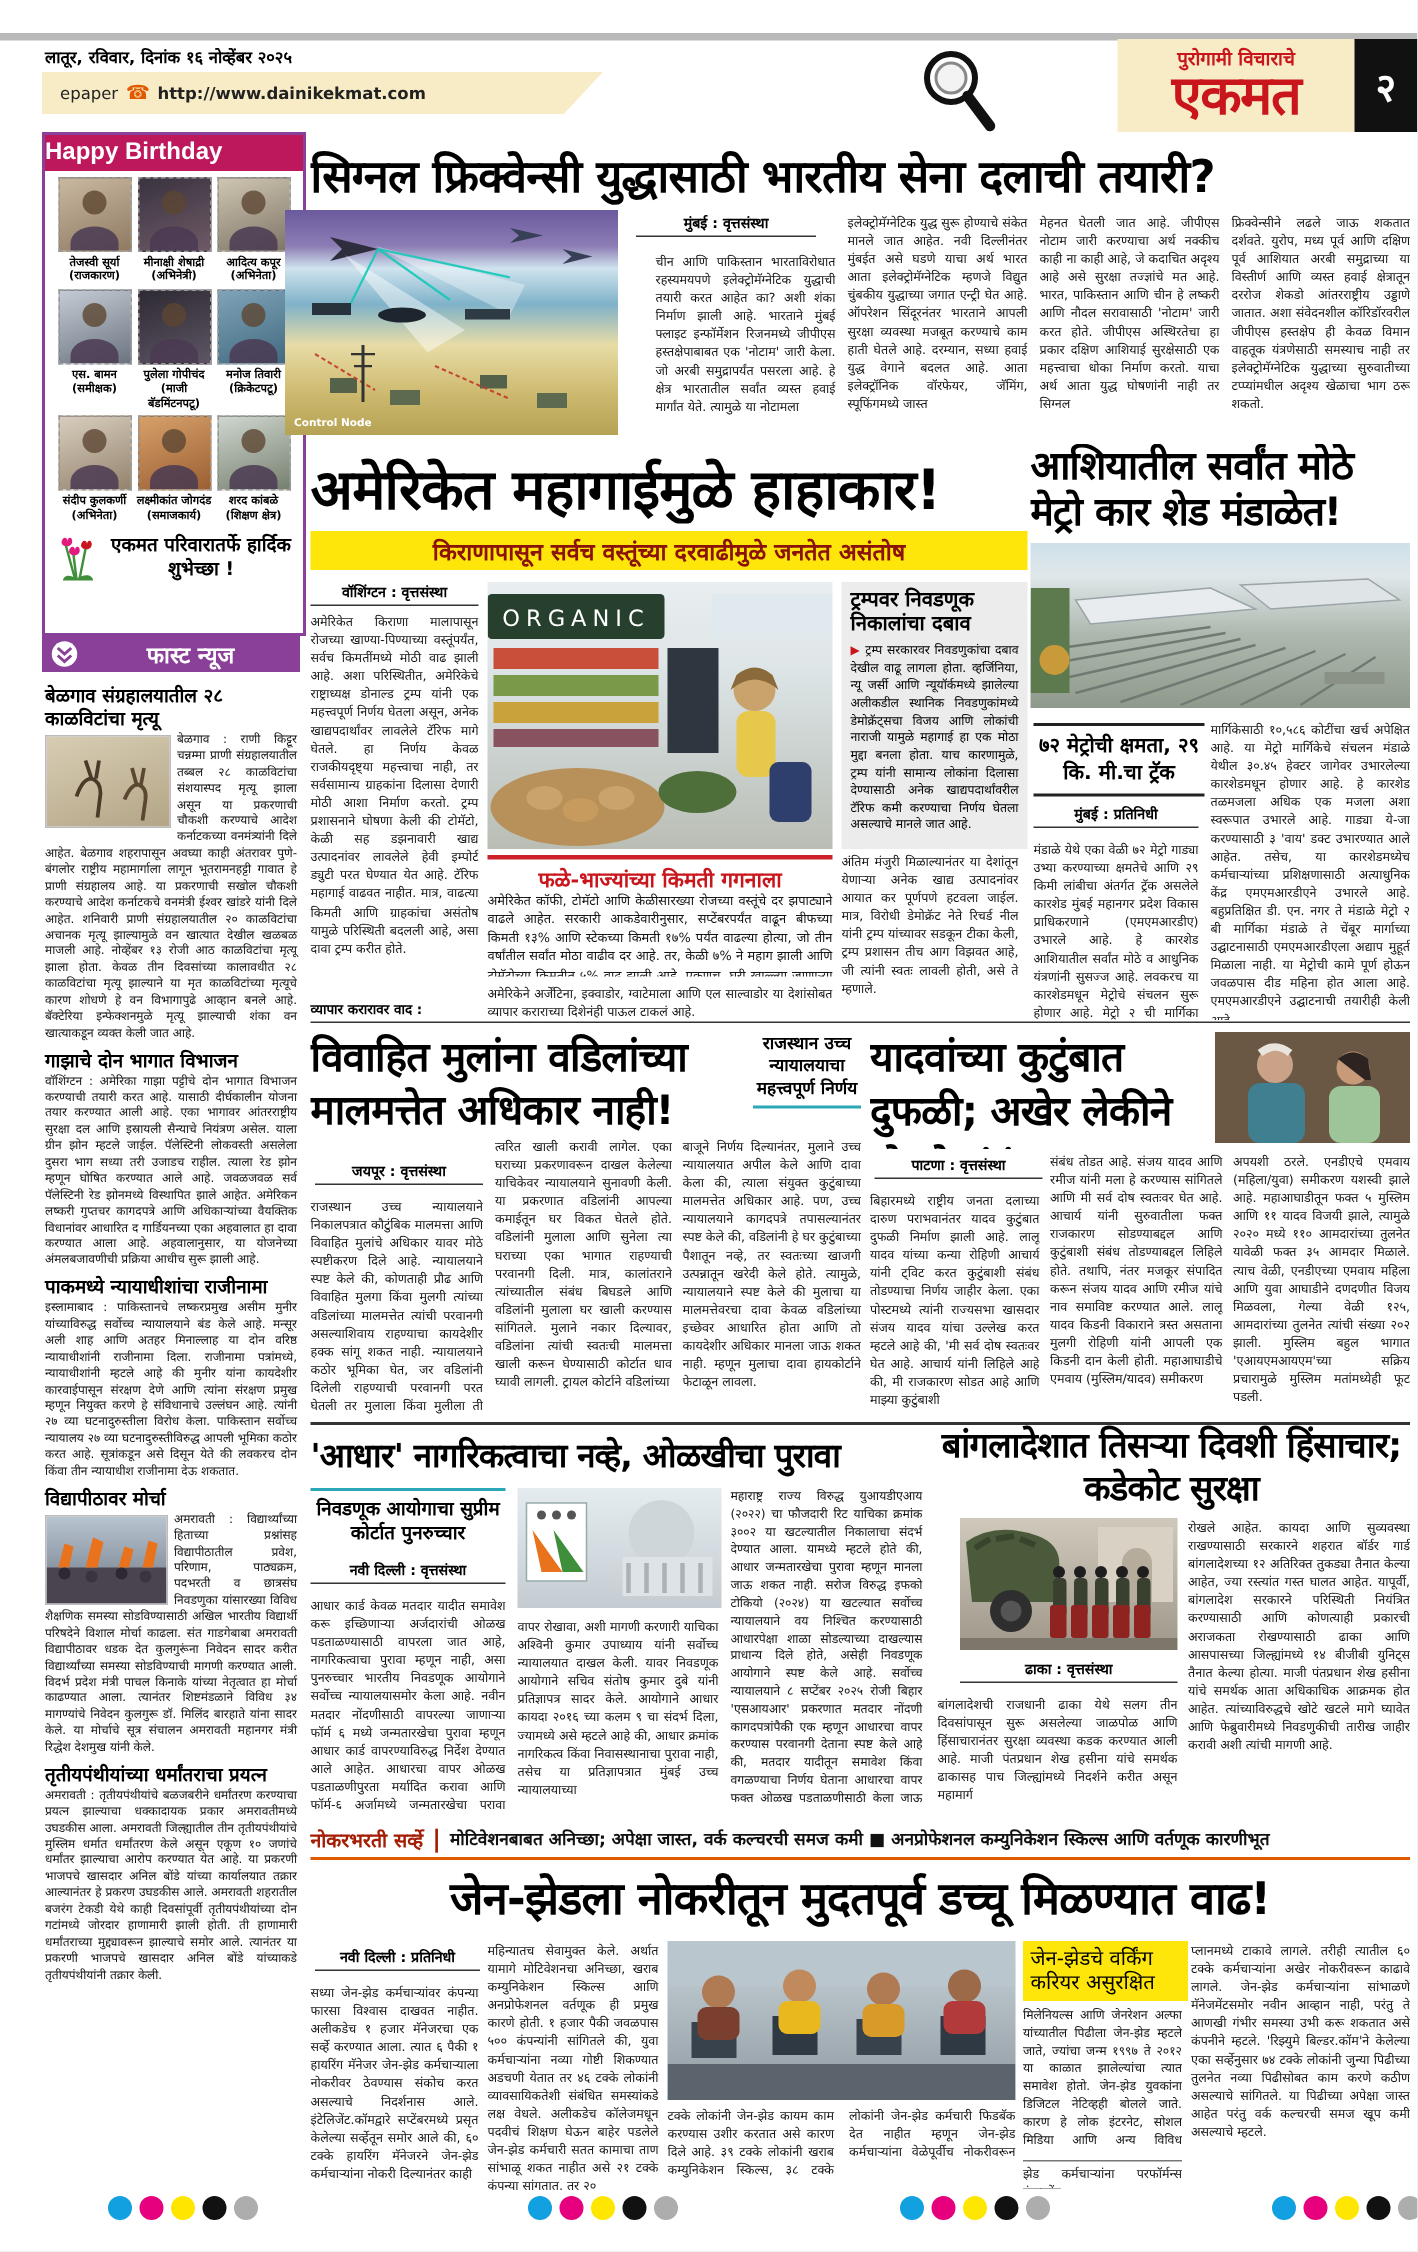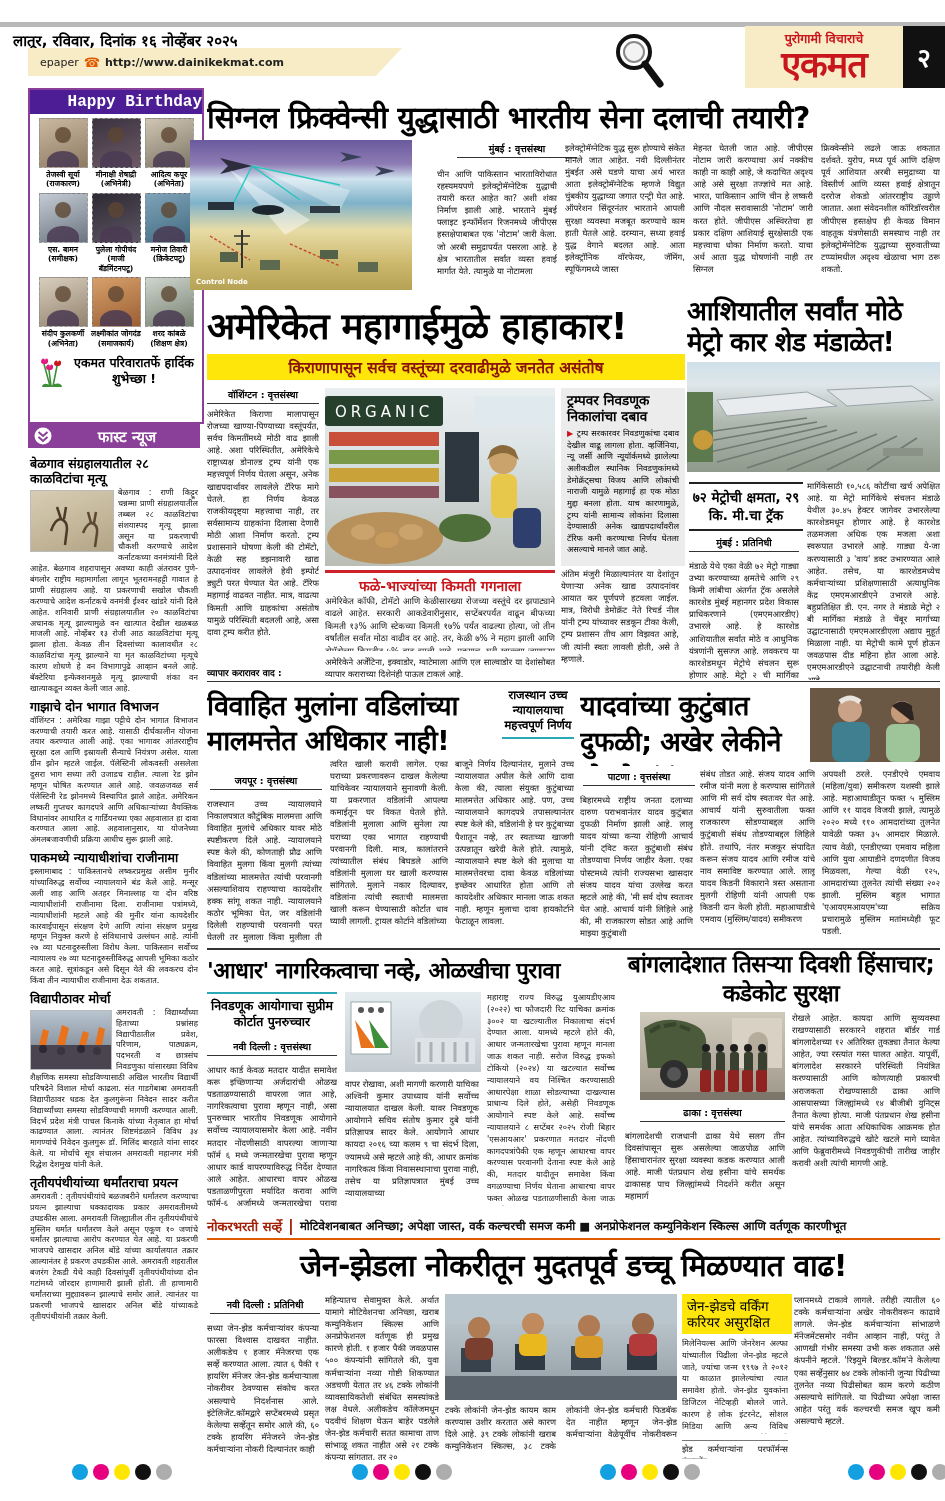--- a/index.html
+++ b/index.html
@@ -14,21 +14,21 @@
   .cream{background:#f8ecc6}
   .epbar{clip-path:polygon(0 0,100% 0,93% 100%,0 100%);display:flex;align-items:center;gap:5px;padding-left:12px;font-size:11px;color:#222}
   .mast{font-size:44px;font-weight:bold;letter-spacing:-1px;line-height:1}
   .mast .r{color:#c9161d}.mast .g{color:#9a9a9a}
   .brandbox{text-align:center}
   .brand-tag{color:#c9161d;font-weight:bold;font-size:12.5px}
   .brand-name{color:#c9161d;font-weight:bold;font-size:36px;line-height:1;letter-spacing:-1px}
   .pagenum{background:#111;color:#fff;font-size:26px;font-weight:bold;display:flex;align-items:center;justify-content:center}
   
   .bday{border:2px solid #8a3f98;background:#fff}
-  .bday-h{background:#4c1d95;color:#fff;font-weight:bold;font-size:16px;text-align:right;font-family:Liberation Mono, monospace;padding:3px 0}
+  .bday-h{background:#be185d;color:#fff;font-weight:bold;font-size:16px;text-align:left;font-family:Liberation Sans, sans-serif;padding:3px 0}
   .bgrid{display:flex;flex-wrap:wrap;justify-content:center;padding:4px 2px 0}
   .bcell{width:53px;text-align:center;margin-bottom:4px}
   .ph{width:47px;height:48px;margin:0 auto;border:1px dashed #999;position:relative;overflow:hidden}
   .ph::before{content:"";position:absolute;left:50%;top:8px;width:16px;height:16px;margin-left:-8px;border-radius:50%;background:#5c4632;opacity:.8}
   .ph::after{content:"";position:absolute;left:50%;bottom:-6px;width:32px;height:22px;margin-left:-16px;border-radius:50% 50% 0 0;background:#4a3a52;opacity:.85}
   .p1{background:linear-gradient(160deg,#c9b8a0,#8f7a62)}.p2{background:linear-gradient(160deg,#3a3340,#6e5a66)}
   .p3{background:linear-gradient(160deg,#cfc5b2,#7d7566)}.p4{background:linear-gradient(160deg,#c4cbd4,#6b7480)}
   .p5{background:linear-gradient(160deg,#2e2a33,#5d5564)}.p6{background:linear-gradient(160deg,#7fa3b8,#41697f)}
   .p7{background:linear-gradient(160deg,#d8cdbd,#93836e)}.p8{background:linear-gradient(160deg,#d6a06a,#9c5f33)}
   .p9{background:linear-gradient(160deg,#cfd6cf,#76806f)}
@@ -60,21 +60,21 @@
   .dot{width:16px;height:16px;border-radius:50%}
   .rule{background:#333}
   .photo{overflow:hidden}
 </style>
 </head>
 <body>
 
 <div class="page">
 
   <div class="abs toprule" style="left:0;top:22px;width:945px;height:5px"></div>
-  <div class="abs" style="left:13px;top:30px;font-size:15px;font-weight:bold">लातूर, रविवार, दिनांक १६ नोव्हेंबर २०२५</div>
+  <div class="abs" style="left:30px;top:30px;font-size:11px;font-weight:bold">लातूर, रविवार, दिनांक १६ नोव्हेंबर २०२५</div>
   <div class="abs cream epbar" style="left:28px;top:48px;width:362px;height:28px">
     <span>epaper</span>
     <span style="color:#e05a00;font-size:13px">☎</span>
     <span style="font-weight:bold">http://www.dainikekmat.com</span>
   </div>
   <svg class="abs" style="left:608px;top:28px" width="62" height="62" viewBox="0 0 62 62">
     <circle cx="26" cy="24" r="16" fill="#fff" stroke="#111" stroke-width="4"></circle>
     <circle cx="26" cy="24" r="10" fill="#f3f3f3" stroke="#888" stroke-width="2"></circle>
     <line x1="37" y1="36" x2="52" y2="56" stroke="#111" stroke-width="7" stroke-linecap="round"></line>
   </svg>
@@ -200,21 +200,21 @@
       <rect x="30" y="112" width="18" height="10" fill="#55624a"></rect>
       <rect x="70" y="120" width="20" height="10" fill="#5d6a50"></rect>
       <rect x="130" y="110" width="18" height="9" fill="#55624a"></rect>
       <rect x="168" y="122" width="20" height="10" fill="#5d6a50"></rect>
       <path d="M20 96 L60 120 M100 104 L150 126" stroke="#c23b2a" stroke-width="1.4" stroke-dasharray="3 2" opacity="0.9"></path>
       <line x1="52" y1="90" x2="52" y2="128" stroke="#333" stroke-width="2"></line>
       <path d="M44 96 L60 96 M46 104 L58 104" stroke="#333" stroke-width="1.5"></path>
     </svg>
     <div style="position:absolute;left:6px;bottom:4px;color:#fff;font-size:7px;font-weight:bold">Control Node</div>
   </div>
-  <div class="abs byline" style="left:457px;top:142px;width:120px">मुंबई : वृत्तसंस्था</div>
+  <div class="abs byline" style="left:424px;top:142px;width:120px">मुंबई : वृत्तसंस्था</div>
   <div class="abs bt" style="left:437px;top:168px;width:120px;height:122px">चीन आणि पाकिस्तान भारताविरोधात रहस्यमयपणे इलेक्ट्रोमॅग्नेटिक युद्धाची तयारी करत आहेत का? अशी शंका निर्माण झाली आहे. भारताने मुंबई फ्लाइट इन्फॉर्मेशन रिजनमध्ये जीपीएस हस्तक्षेपाबाबत एक 'नोटाम' जारी केला. जो अरबी समुद्रापर्यंत पसरला आहे. हे क्षेत्र भारतातील सर्वांत व्यस्त हवाई मार्गांत येते. त्यामुळे या नोटामला</div>
   <div class="abs bt" style="left:565px;top:142px;width:120px;height:148px">इलेक्ट्रोमॅग्नेटिक युद्ध सुरू होण्याचे संकेत मानले जात आहेत. नवी दिल्लीनंतर मुंबईत असे घडणे याचा अर्थ भारत आता इलेक्ट्रोमॅग्नेटिक म्हणजे विद्युत चुंबकीय युद्धाच्या जगात एन्ट्री घेत आहे. ऑपरेशन सिंदूरनंतर भारताने आपली सुरक्षा व्यवस्था मजबूत करण्याचे काम हाती घेतले आहे. दरम्यान, सध्या हवाई युद्ध वेगाने बदलत आहे. आता इलेक्ट्रॉनिक वॉरफेयर, जॅमिंग, स्पूफिंगमध्ये जास्त</div>
   <div class="abs bt" style="left:693px;top:142px;width:120px;height:148px">मेहनत घेतली जात आहे. जीपीएस नोटाम जारी करण्याचा अर्थ नक्कीच काही ना काही आहे, जे कदाचित अदृश्य आहे असे सुरक्षा तज्ज्ञांचे मत आहे. भारत, पाकिस्तान आणि चीन हे लष्करी आणि नौदल सरावासाठी 'नोटाम' जारी करत होते. जीपीएस अस्थिरतेचा हा प्रकार दक्षिण आशियाई सुरक्षेसाठी एक महत्त्वाचा धोका निर्माण करतो. याचा अर्थ आता युद्ध घोषणांनी नाही तर सिग्नल</div>
   <div class="abs bt" style="left:821px;top:142px;width:119px;height:148px">फ्रिक्वेन्सीने लढले जाऊ शकतात दर्शवते. युरोप, मध्य पूर्व आणि दक्षिण पूर्व आशियात अरबी समुद्राच्या या विस्तीर्ण आणि व्यस्त हवाई क्षेत्रातून दररोज शेकडो आंतरराष्ट्रीय उड्डाणे जातात. अशा संवेदनशील कॉरिडॉरवरील जीपीएस हस्तक्षेप ही केवळ विमान वाहतूक यंत्रणेसाठी समस्याच नाही तर इलेक्ट्रोमॅग्नेटिक युद्धाच्या सुरुवातीच्या टप्प्यांमधील अदृश्य खेळाचा भाग ठरू शकतो.</div>
 
   <div class="abs yellowbar" style="left:207px;top:354px;width:478px;height:26px">किराणापासून सर्वच वस्तूंच्या दरवाढीमुळे जनतेत असंतोष</div>
   <div class="abs hl nw" style="left:207px;top:299px;width:478px;height:50px;font-size:37px">अमेरिकेत महागाईमुळे हाहाकार!</div>
   <div class="abs" style="left:207px;top:388px;width:112px">
     <div class="byline">वॉशिंग्टन : वृत्तसंस्था</div>
     <div class="bt" style="height:256px;margin-top:4px">अमेरिकेत किराणा मालापासून रोजच्या खाण्या-पिण्याच्या वस्तूंपर्यंत, सर्वच किमतींमध्ये मोठी वाढ झाली आहे. अशा परिस्थितीत, अमेरिकेचे राष्ट्राध्यक्ष डोनाल्ड ट्रम्प यांनी एक महत्त्वपूर्ण निर्णय घेतला असून, अनेक खाद्यपदार्थांवर लावलेले टॅरिफ मागे घेतले. हा निर्णय केवळ राजकीयदृष्ट्या महत्त्वाचा नाही, तर सर्वसामान्य ग्राहकांना दिलासा देणारी मोठी आशा निर्माण करतो. ट्रम्प प्रशासनाने घोषणा केली की टोमॅटो, केळी सह डझनावारी खाद्य उत्पादनांवर लावलेले हेवी इम्पोर्ट ड्युटी परत घेण्यात येत आहे. टॅरिफ महागाई वाढवत नाहीत. मात्र, वाढत्या किमती आणि ग्राहकांचा असंतोष यामुळे परिस्थिती बदलली आहे, असा दावा ट्रम्प करीत होते.</div>

